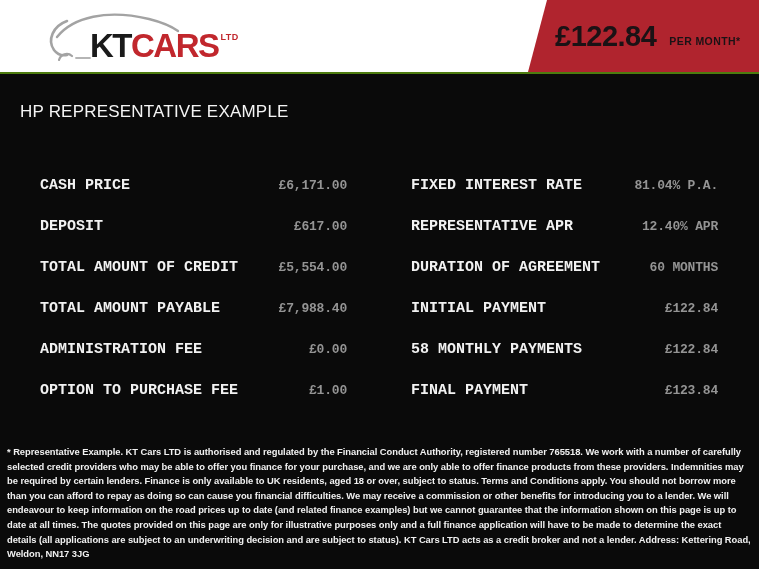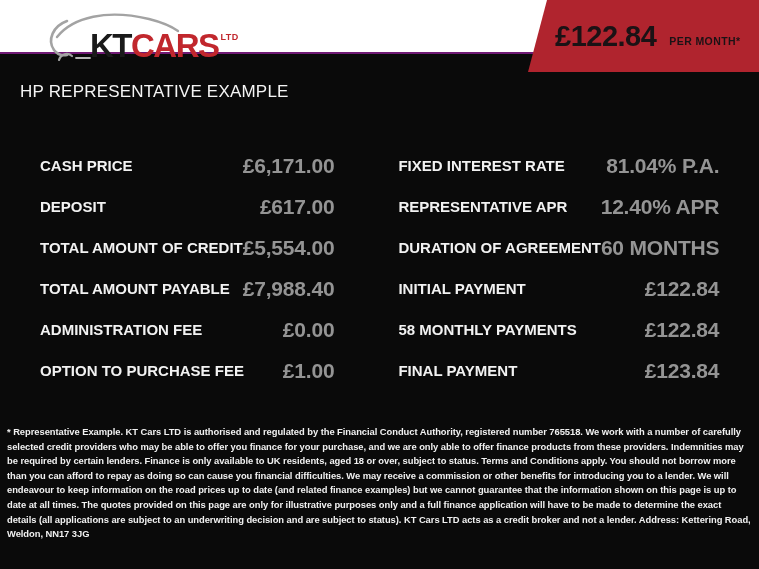--- a/index.html
+++ b/index.html
@@ -9,23 +9,23 @@
     width: 759px;
     height: 569px;
     background: #0a0a0a;
     overflow: hidden;
     font-family: "Liberation Sans", sans-serif;
     margin: 0 auto;
   }
   
   .header {
     position: relative;
-    height: 54px;
+    height: 74px;
     background: #ffffff;
-    border-bottom: 2px solid #701a75;
+    border-bottom: 2px solid #4d7c0f;
     padding-left: 17px;
   }
   .logo {
     position: absolute;
     left: 45px;
     top: 5px;
     width: 210px;
     height: 62px;
   }
   .logo svg {
@@ -88,37 +88,37 @@
     line-height: 20px;
     font-weight: normal;
     color: #f5f5f5;
     letter-spacing: 0.2px;
   }
   .fin-columns {
     display: flex;
     gap: 64px;
     margin: 43px 41px 0 40px;
   }
-  .fin-col { flex: 1; }
+  .fin-col { flex: 1; font-family: Liberation Mono, monospace; }
   .fin-row {
     height: 41px;
     display: flex;
     justify-content: space-between;
     align-items: center;
   }
   .fin-label {
     color: #f2f2f2;
     font-weight: bold;
     font-size: 15px;
     white-space: nowrap;
   }
   .fin-value {
     color: #949494;
     font-weight: bold;
-    font-size: 21px;
+    font-size: 13px;
     letter-spacing: -0.2px;
     white-space: nowrap;
   }
   .disclaimer {
     margin: 34px 6px 0 7px;
     color: #f1f1f1;
     font-size: 9.4px;
     line-height: 14.6px;
     font-weight: 600;
     letter-spacing: -0.05px;

